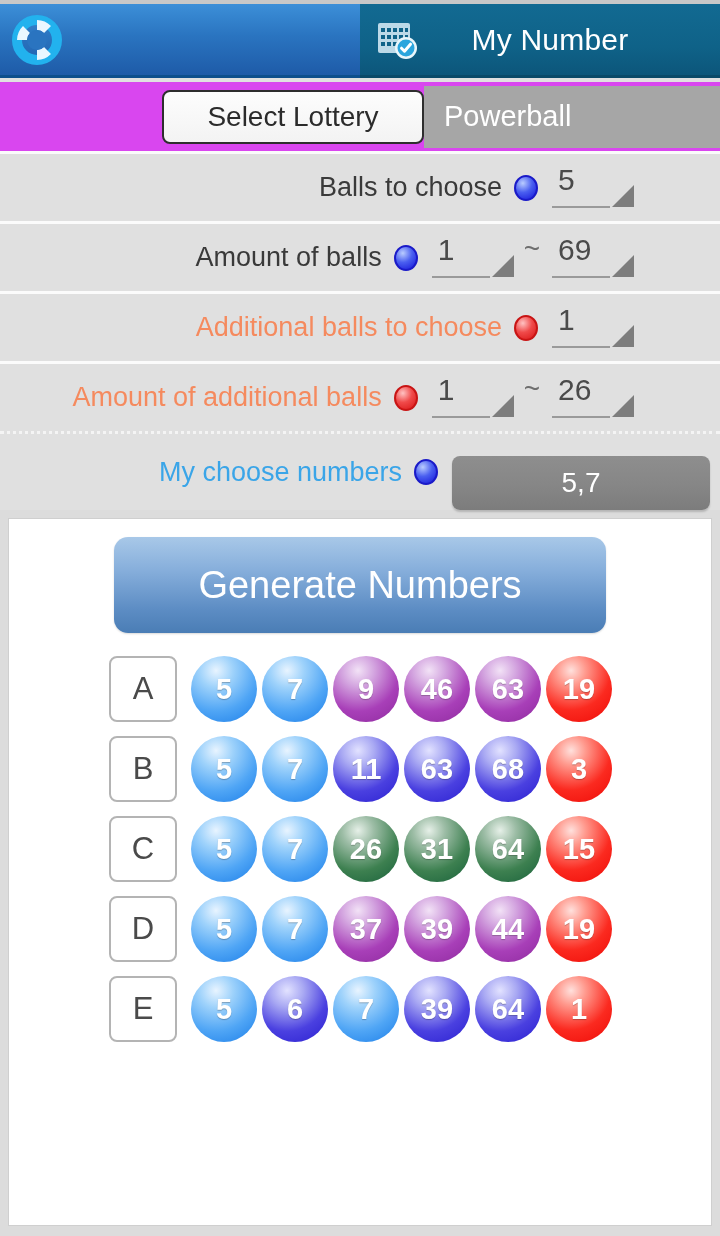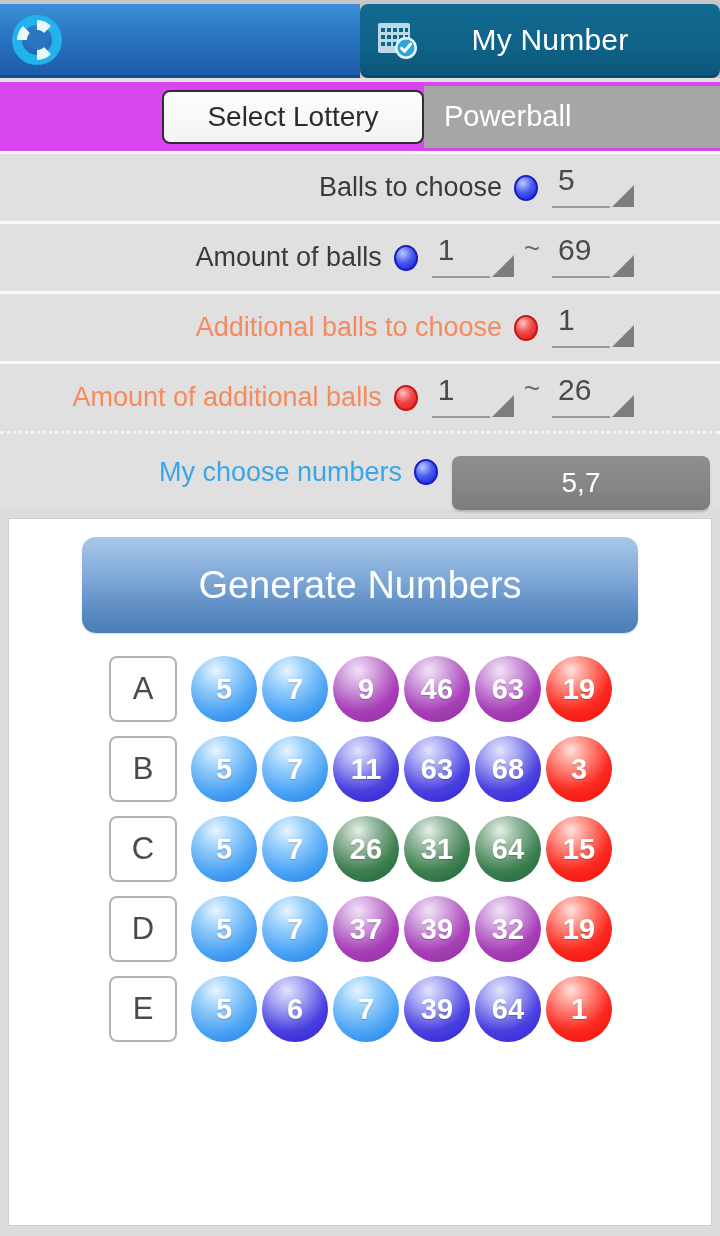--- a/index.html
+++ b/index.html
@@ -36,21 +36,20 @@
     position: relative;
     height: 74px;
   }
   .tab.active {
     background: linear-gradient(to bottom, #3c8fd8 0%, #2a74c0 45%, #1e5ba8 100%);
     border-bottom: 3px solid #0d4f8c;
   }
   .tab.inactive {
     background: linear-gradient(to bottom, #126a92 0%, #0f6288 60%, #0c567a 100%);
     border-bottom: 3px solid #0a4a68;
-    border-radius: 8px;
   }
   .tab-icon {
     width: 54px;
     height: 54px;
     margin-left: 10px;
     flex: 0 0 auto;
     display: flex;
     align-items: center;
     justify-content: center;
   }
@@ -209,21 +208,21 @@
     margin: 8px 8px 10px 8px;
     background: #ffffff;
     border: 1px solid #cfcfcf;
     display: flex;
     flex-direction: column;
     align-items: center;
     padding-top: 18px;
     overflow: hidden;
   }
   .gen-btn {
-    width: 556px;
+    width: 492px;
     height: 96px;
     border-radius: 14px;
     background: linear-gradient(to bottom, #a8c8e8 0%, #86aedb 35%, #5d8dc4 75%, #4a7db5 100%);
     color: #ffffff;
     font-size: 38px;
     display: flex;
     align-items: center;
     justify-content: center;
     margin-bottom: 16px;
     box-shadow: 0 1px 2px rgba(0,0,0,0.15);
@@ -423,21 +422,21 @@
       <span class="ball green">64</span>
       <span class="ball red">15</span>
     </div>
 
     <div class="ballrow">
       <span class="rowlabel">D</span>
       <span class="ball lightblue">5</span>
       <span class="ball lightblue">7</span>
       <span class="ball purple">37</span>
       <span class="ball purple">39</span>
-      <span class="ball purple">32</span>
+      <span class="ball purple">44</span>
       <span class="ball red">19</span>
     </div>
 
     <div class="ballrow">
       <span class="rowlabel">E</span>
       <span class="ball lightblue">5</span>
       <span class="ball indigo">6</span>
       <span class="ball lightblue">7</span>
       <span class="ball indigo">39</span>
       <span class="ball indigo">64</span>

